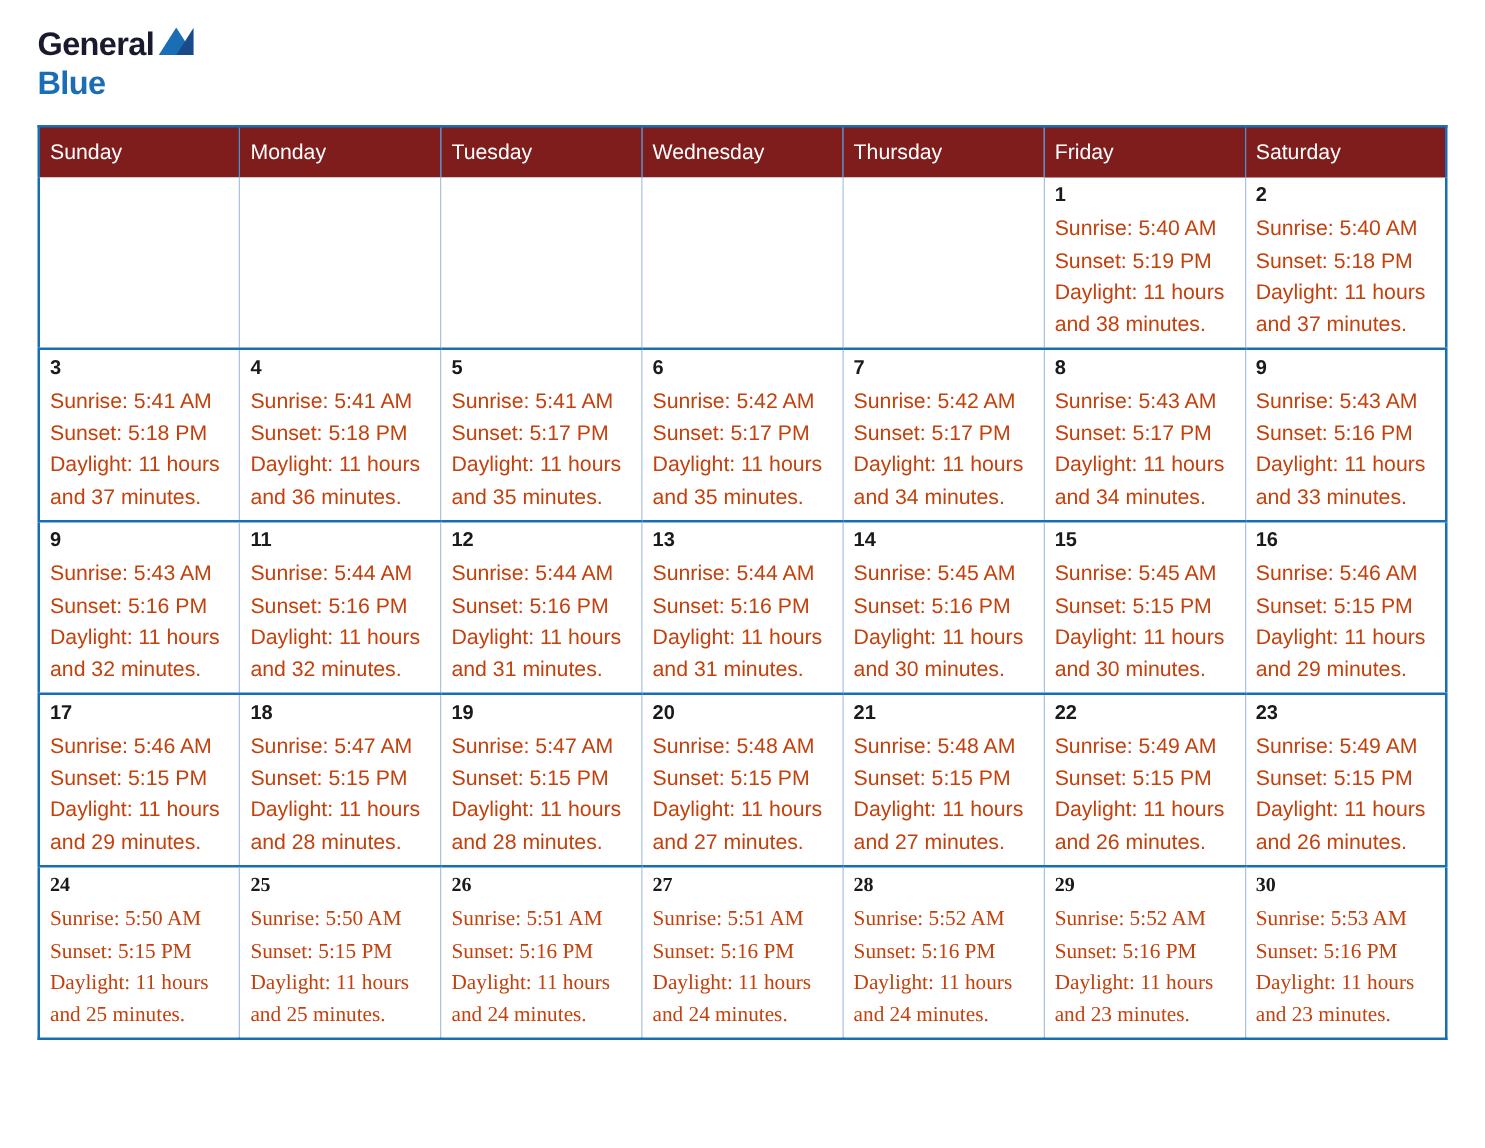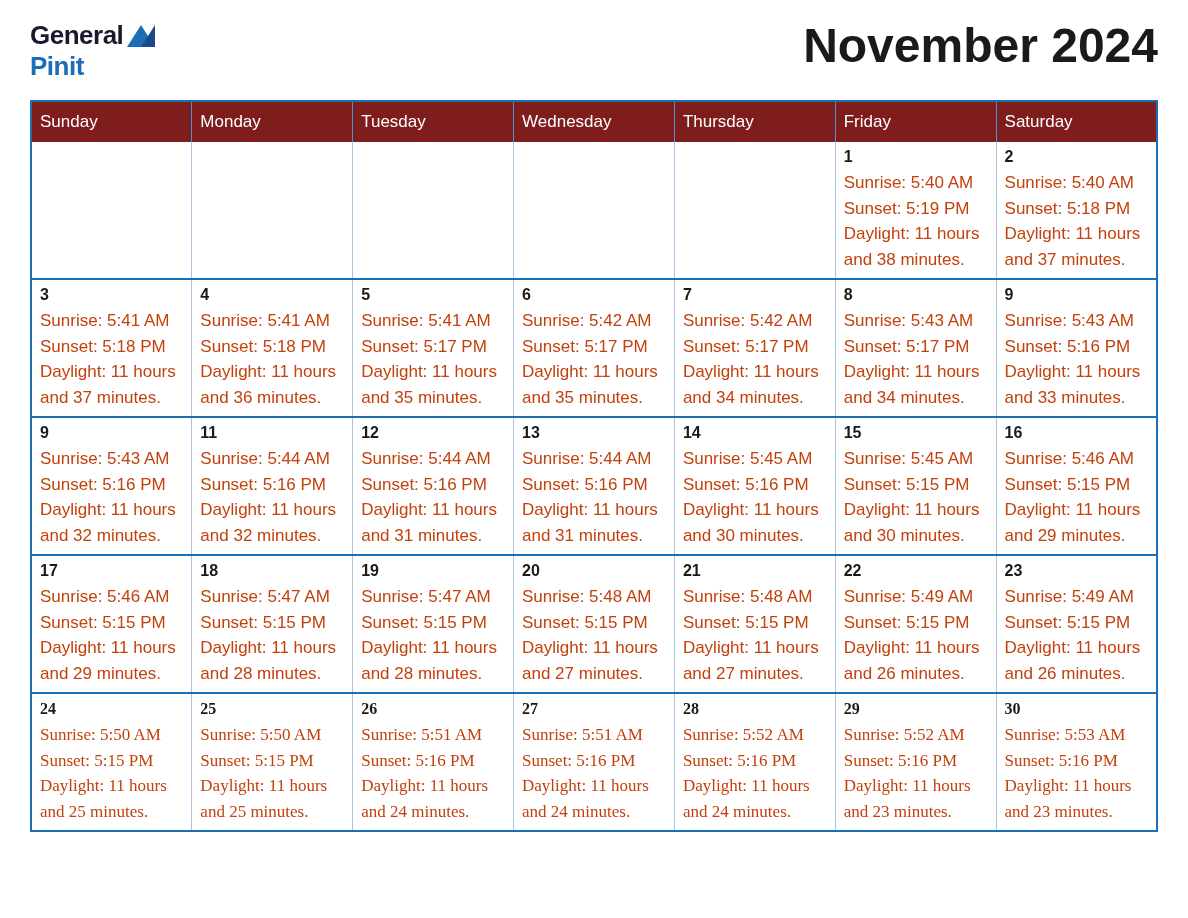--- a/index.html
+++ b/index.html
@@ -97,33 +97,32 @@
     }
     .empty-cell {
       background: #fff;
     }
   </style>
 </head>
 <body>
 
 <div class="header-area">
   <div class="logo">
-    <div style="display:flex; align-items:flex-end;">
+    <div style="display:flex; align-items:center;">
       <span class="logo-general">General</span>
       <span style="display:inline-block; margin-left:4px; position:relative; top:0px;">
         <svg width="28" height="22" viewBox="0 0 28 22">
           <polygon points="0,22 14,0 28,22" fill="#1a6eb5"></polygon>
           <polygon points="14,22 28,0 28,22" fill="#1a4a8a"></polygon>
         </svg>
       </span>
     </div>
-    <div class="logo-blue">Pinit</div>
+    <div class="logo-blue">Blue</div>
   </div>
   <div class="title-area">
-    <div class="main-title">November 2024</div>
   </div>
 </div>
 
 <table class="calendar">
   <thead>
     <tr>
       <th>Sunday</th>
       <th>Monday</th>
       <th>Tuesday</th>
       <th>Wednesday</th>

